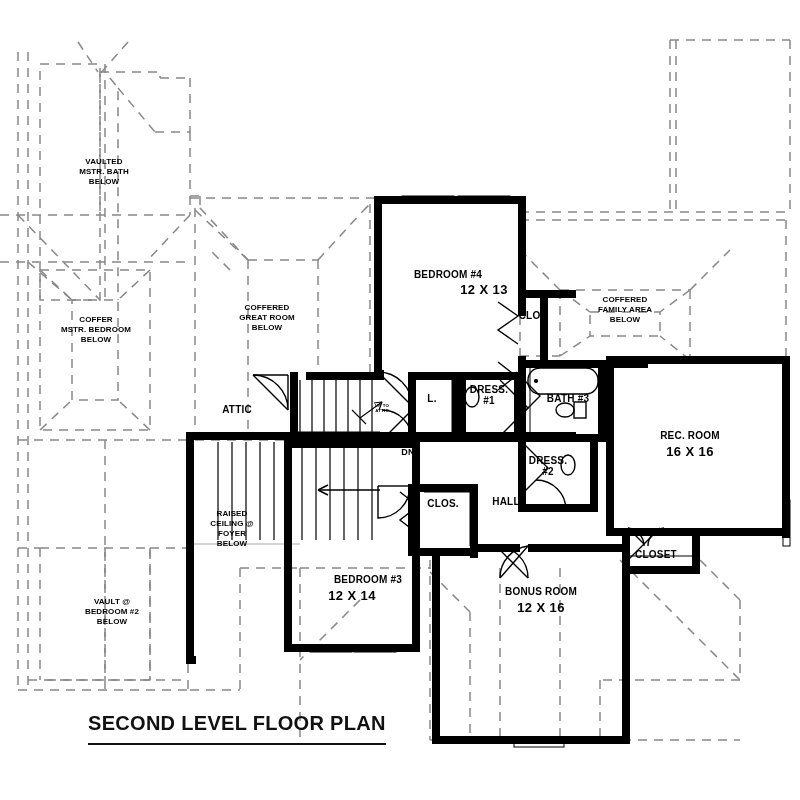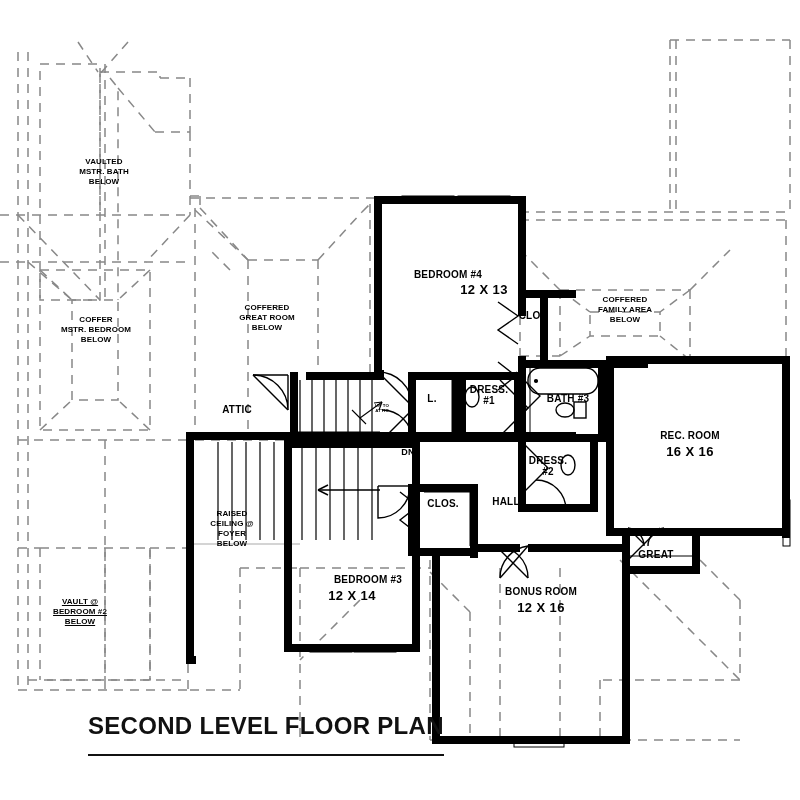--- a/index.html
+++ b/index.html
@@ -58,25 +58,25 @@
   }
   .lbl-dn {
     font-size: 9px;
   }
   #plan-title {
     position: absolute;
     left: 88px;
     top: 712px;
     font-family: "Liberation Sans", sans-serif;
     font-weight: bold;
-    font-size: 24px;
+    font-size: 20px;
     letter-spacing: 0.3px;
     color: #111111;
     border-bottom: 2.5px solid #111111;
-    padding-bottom: 14px;
+    padding-bottom: 8px;
   }
 </style>
 </head>
 <body>
 
 <div id="plan-root">
 
   <svg id="plan-svg" viewBox="0 0 800 800" xmlns="http://www.w3.org/2000/svg">
 
     <rect x="0" y="0" width="800" height="800" fill="#ffffff"></rect>
@@ -371,21 +371,21 @@
   </svg>
 
   <div class="lbl lbl-below" style="left:104px; top:172px;">VAULTED
 MSTR. BATH
 BELOW</div>
 
   <div class="lbl lbl-below" style="left:96px; top:330px;">COFFER
 MSTR. BEDROOM
 BELOW</div>
 
-  <div class="lbl lbl-below" style="left:80px; top:612px;text-decoration:underline;">VAULT @
+  <div class="lbl lbl-below" style="left:112px; top:612px;">VAULT @
 BEDROOM #2
 BELOW</div>
 
   <div class="lbl lbl-below" style="left:267px; top:318px;">COFFERED
 GREAT ROOM
 BELOW</div>
 
   <div class="lbl lbl-below" style="left:625px; top:310px;">COFFERED
 FAMILY AREA
 BELOW</div>
@@ -418,21 +418,21 @@
 
   <div class="lbl lbl-small" style="left:548px; top:466px;">DRESS.
 #2</div>
 
   <div class="lbl lbl-small" style="left:432px; top:399px;">L.</div>
 
   <div class="lbl lbl-small" style="left:533px; top:316px;">CLOS</div>
 
   <div class="lbl lbl-small" style="left:443px; top:504px;text-align:right;">CLOS.</div>
 
-  <div class="lbl lbl-small" style="left:656px; top:555px;">GREAT</div>
+  <div class="lbl lbl-small" style="left:656px; top:555px;">CLOSET</div>
 
   <div class="lbl lbl-dn" style="left:408px; top:452px;">DN</div>
 
   <div class="lbl lbl-tiny" style="left:382px; top:409px;">UP TO
 ATTIC</div>
 
   <div id="plan-title">SECOND LEVEL FLOOR PLAN</div>
 
 </div>
 

